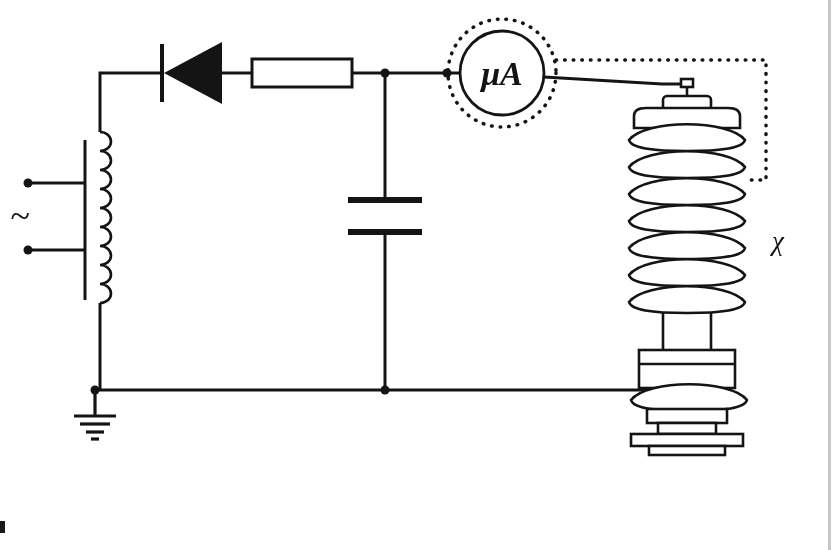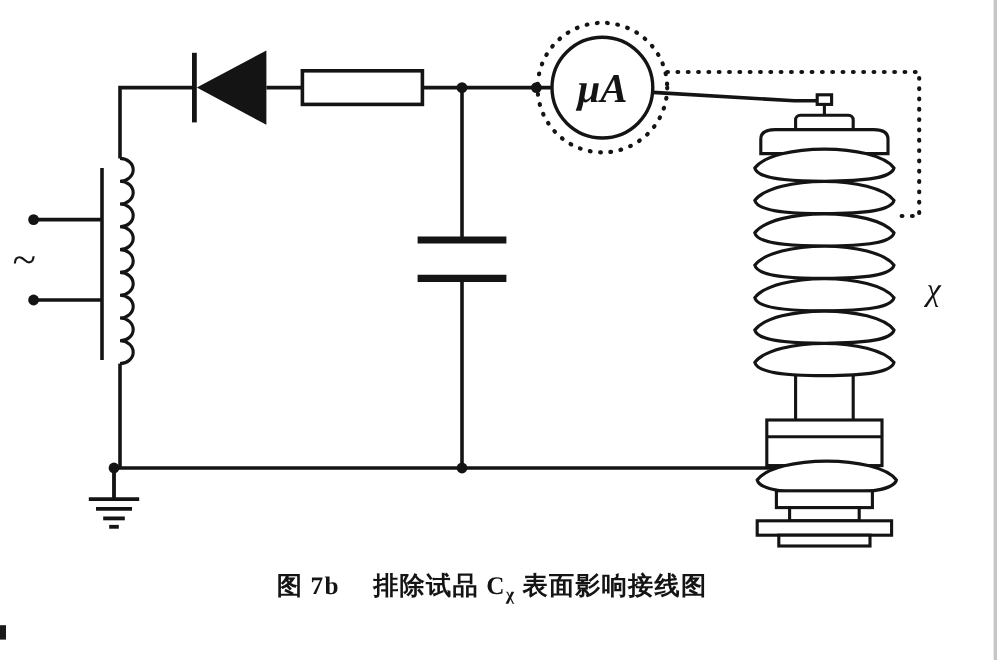--- a/index.html
+++ b/index.html
@@ -121,19 +121,16 @@
 
     <g stroke="#141414" stroke-width="3.2" fill="none">
       <line x1="95" y1="390" x2="95" y2="416"></line>
       <line x1="74" y1="416" x2="116" y2="416"></line>
       <line x1="80" y1="424" x2="110" y2="424"></line>
       <line x1="86" y1="432" x2="104" y2="432"></line>
       <line x1="91" y1="439" x2="99" y2="439"></line>
     </g>
   </svg>
 
-  <div class="caption">
-    <span class="fig-no">图 7b</span><span>排除试品 C</span><sub>χ</sub><span class="suffix">表面影响接线图</span>
-  </div>
 
   <div class="scan-edge-right"></div>
   <div class="scan-speck"></div>
 </div>
 
 </body></html>

